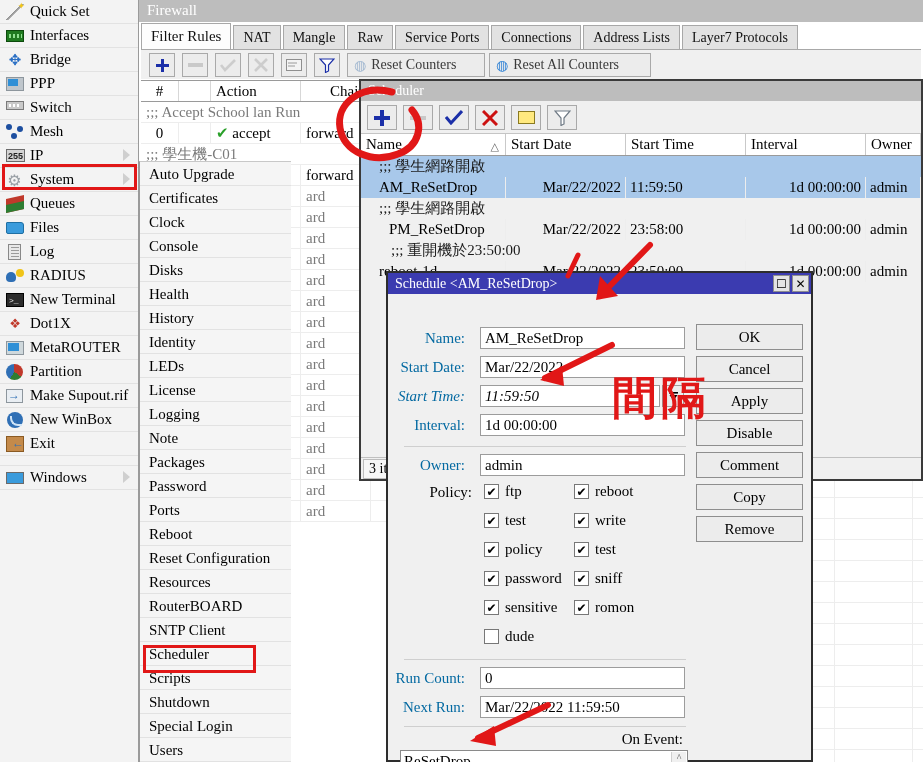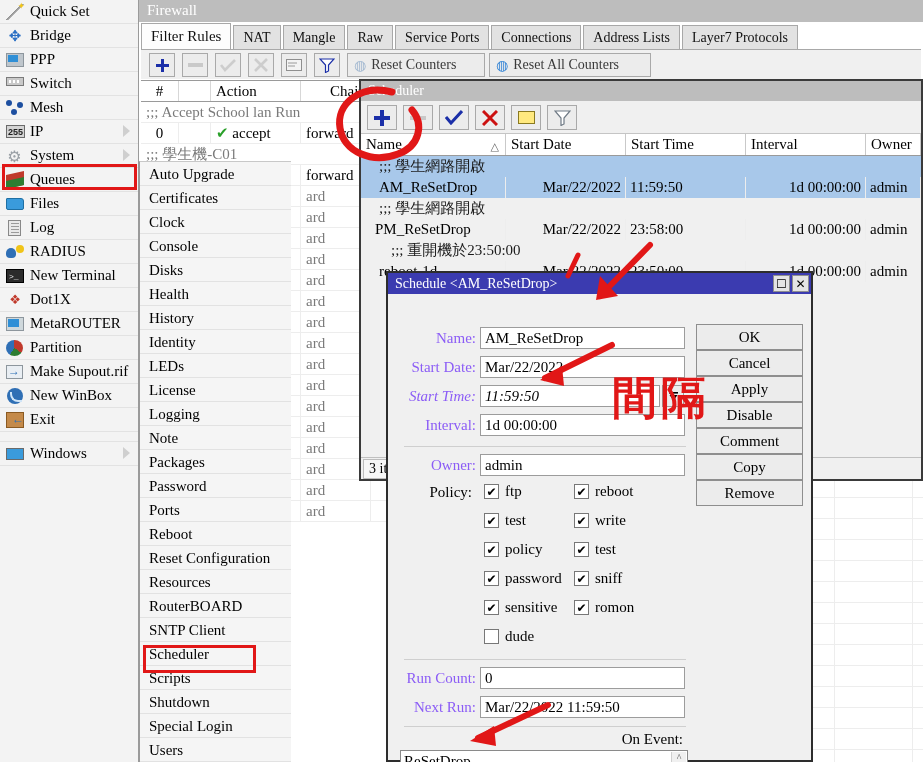--- a/index.html
+++ b/index.html
@@ -161,40 +161,40 @@
     height:21px; background:#3b3bb0; color:#ffffff; font-size:14px; line-height:20px; padding-left:7px;
     display:flex; align-items:center; justify-content:space-between;
   }
   .dlg-title .tbtns { display:flex; gap:2px; margin-right:2px; }
   .dlg-title .tbtn {
     width:17px; height:17px; background:#e4e4e4; border:1px solid #8e8e8e; color:#000;
     font-size:12px; display:flex; align-items:center; justify-content:center;
   }
   .dlg-body { position:relative; height:468px; }
   .frm-row { position:absolute; left:0; height:24px; display:flex; align-items:center; }
-  .frm-lab { width:92px; text-align:right; font-size:15px; padding-right:4px; color:#8b5cf6; }
+  .frm-lab { width:92px; text-align:right; font-size:15px; padding-right:15px; color:#0369a1; }
   .frm-in {
     height:22px; background:#ffffff; border:1px solid #9c9c9c;
     font-size:15px; line-height:20px; padding-left:4px; color:#000; white-space:nowrap; overflow:hidden;
   }
   .spin {
     width:22px; height:22px; background:#ececec; border:1px solid #9c9c9c; margin-left:2px;
     display:flex; align-items:center; justify-content:center; font-size:11px;
   }
   .hr { position:absolute; height:1px; background:#cfcfcf; }
   .chk-row { position:absolute; font-size:15px; display:flex; align-items:center; }
   .chk {
     width:15px; height:15px; background:#ffffff; border:1px solid #777; margin-right:6px;
     display:flex; align-items:center; justify-content:center; font-size:12px; font-weight:bold; color:#000;
     font-family:"DejaVu Sans", sans-serif;
   }
   .btncol { position:absolute; right:8px; top:30px; width:107px; }
   .dbtn {
     width:107px; height:26px; background:#ececec; border:1px solid #8e8e8e;
-    font-size:15px; display:flex; align-items:center; justify-content:center; margin-bottom:0; color:#000;
+    font-size:15px; display:flex; align-items:center; justify-content:center; margin-bottom:6px; color:#000;
   }
   .onevent-lab { position:absolute; right:12px; font-size:15px; }
   .onevent-box {
     position:absolute; background:#ffffff; border:1px solid #8a8a8a;
     font-size:15px; padding:2px 0 0 3px; color:#000;
   }
   .oe-scroll {
     position:absolute; right:1px; top:1px; width:15px; bottom:1px; background:#f0f0f0; border-left:1px solid #cfcfcf;
     font-size:10px; text-align:center; color:#555;
   }
@@ -522,21 +522,21 @@
         <span style="width:145px;padding-left:18px;">AM_ReSetDrop</span>
         <span style="width:120px;text-align:right;padding-right:4px;">Mar/22/2022</span>
         <span style="width:120px;">11:59:50</span>
         <span style="width:120px;text-align:right;padding-right:4px;">1d 00:00:00</span>
         <span style="width:55px;">admin</span>
       </div>
       <div class="sch-row cmt">
         <span style="width:560px;padding-left:18px;">;;; 學生網路開啟</span>
       </div>
       <div class="sch-row">
-        <span style="width:145px;padding-left:14px;">PM_ReSetDrop</span>
+        <span style="width:145px;padding-left:28px;">PM_ReSetDrop</span>
         <span style="width:120px;text-align:right;padding-right:4px;">Mar/22/2022</span>
         <span style="width:120px;">23:58:00</span>
         <span style="width:120px;text-align:right;padding-right:4px;">1d 00:00:00</span>
         <span style="width:55px;">admin</span>
       </div>
       <div class="sch-row cmt">
         <span style="width:560px;padding-left:30px;">;;; 重開機於23:50:00</span>
       </div>
       <div class="sch-row">
         <span style="width:145px;padding-left:18px;">reboot-1d</span>
@@ -679,20 +679,26 @@
     </div>
   </div>
 
   <div class="sidebar">
     <div id="side-list">
         <div class="side-item">
           <span class="sico">
             <span class="ic ic-wand"></span>
           </span>
           <span class="slabel">Quick Set</span>
+        </div>
+        <div class="side-item">
+          <span class="sico">
+            <span class="ic ic-nic"></span>
+          </span>
+          <span class="slabel">Interfaces</span>
         </div>
         <div class="side-item">
           <span class="sico">
             <span class="ic ic-bridge">✥</span>
           </span>
           <span class="slabel">Bridge</span>
         </div>
         <div class="side-item">
           <span class="sico">
             <span class="ic ic-ppp"></span>

